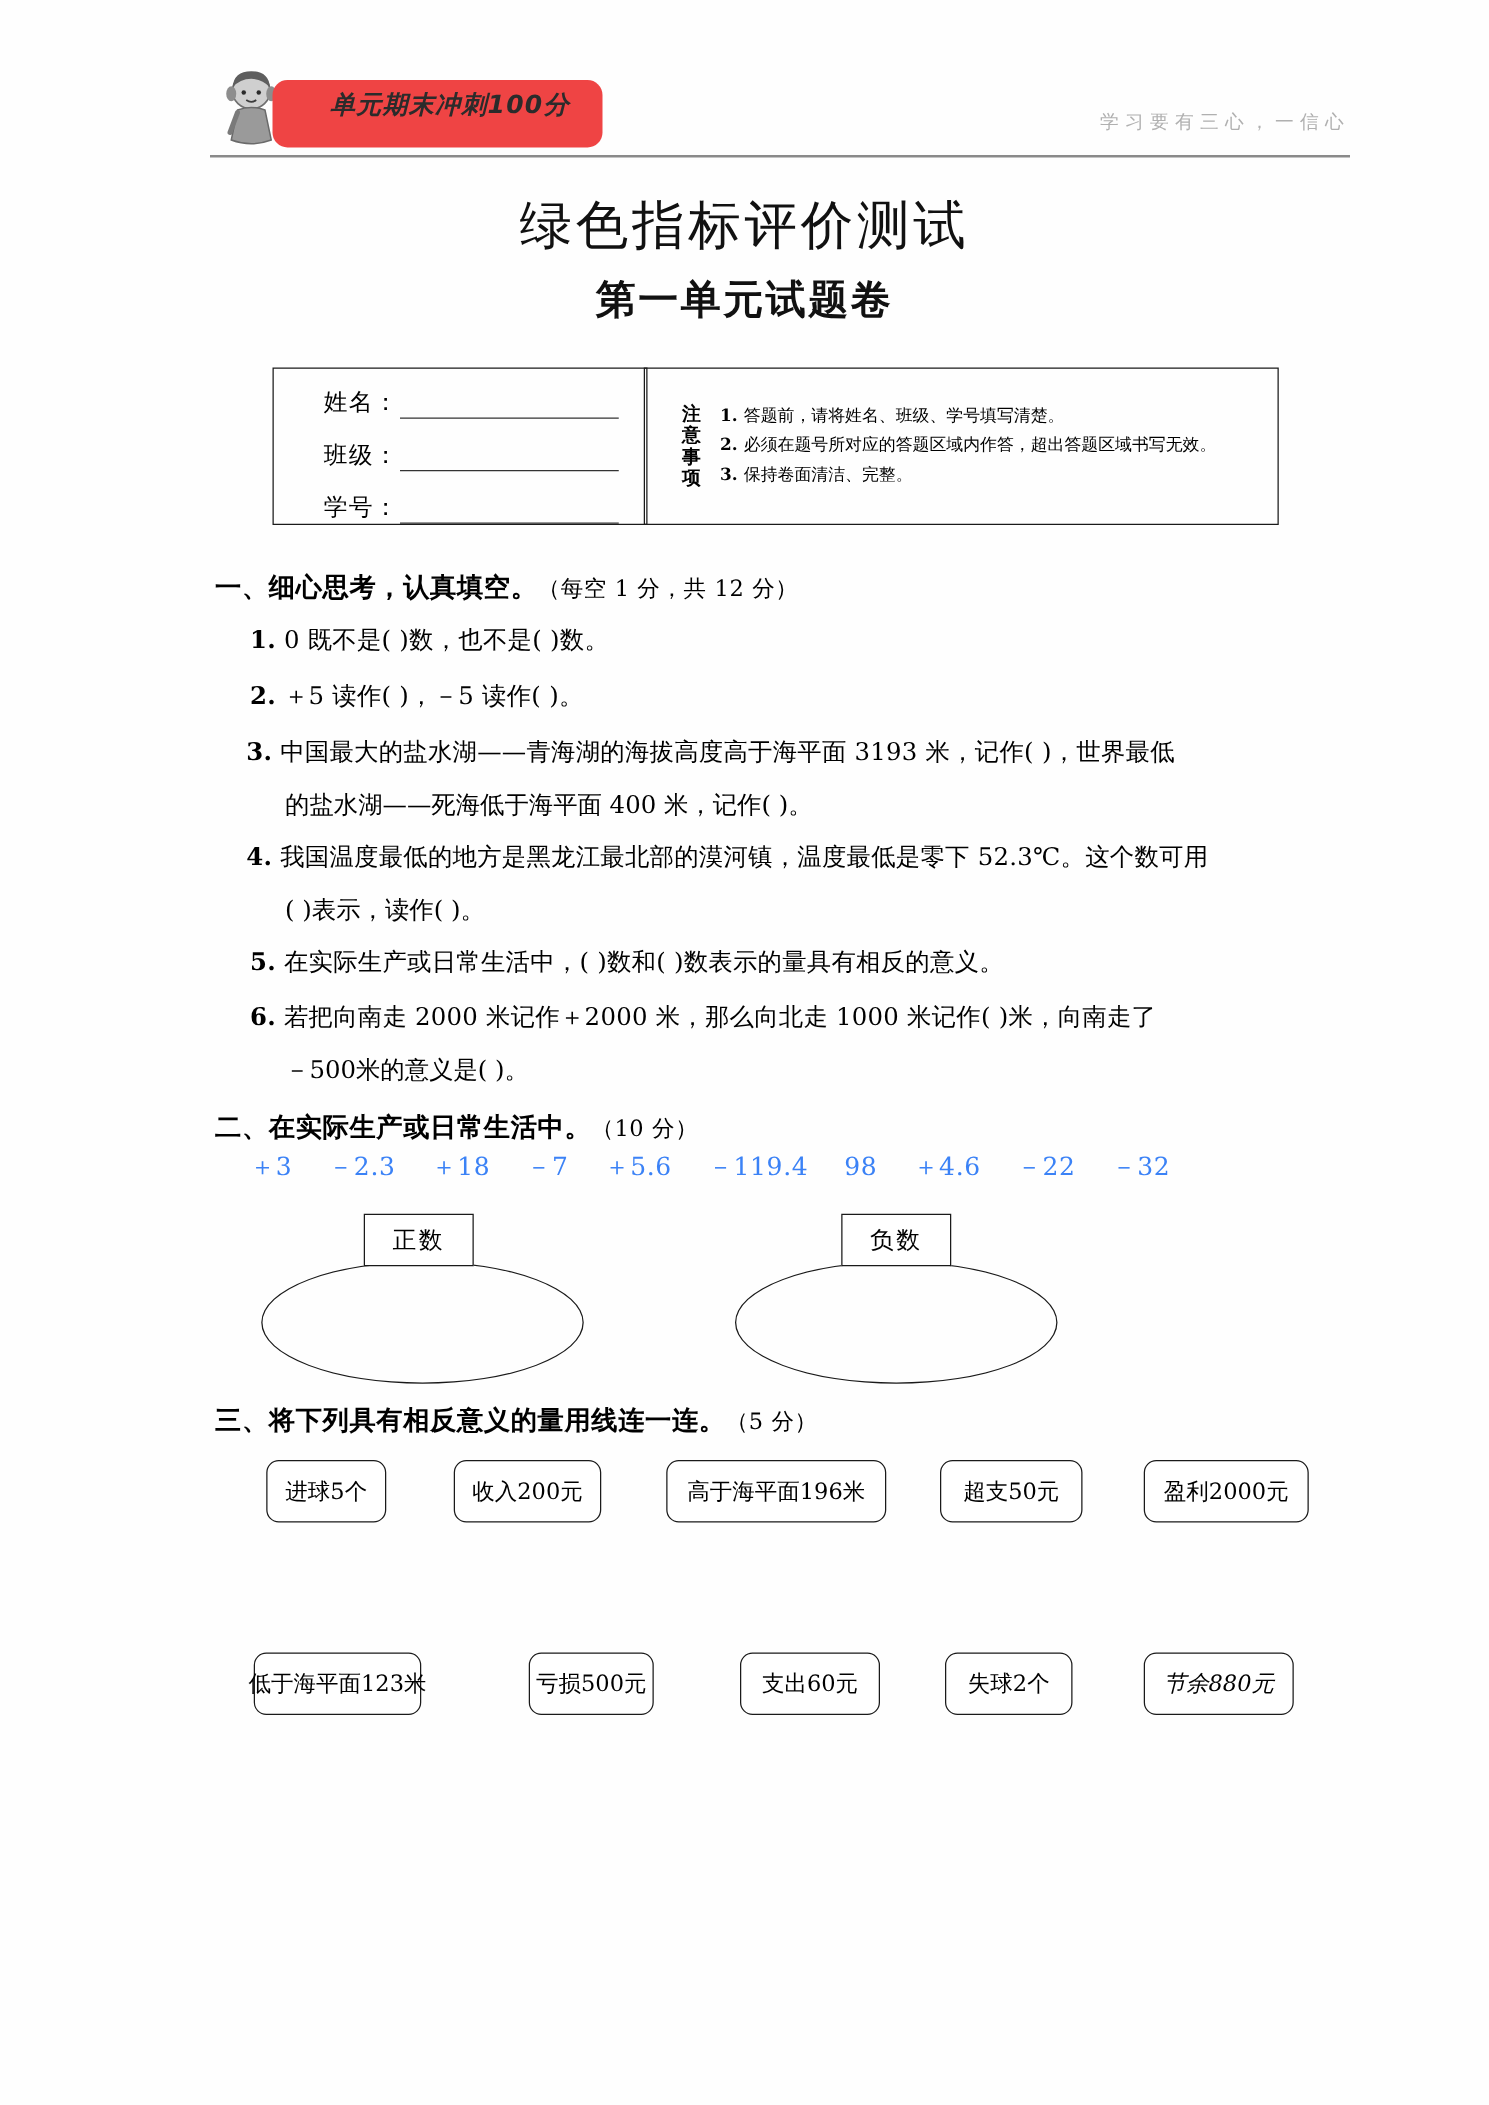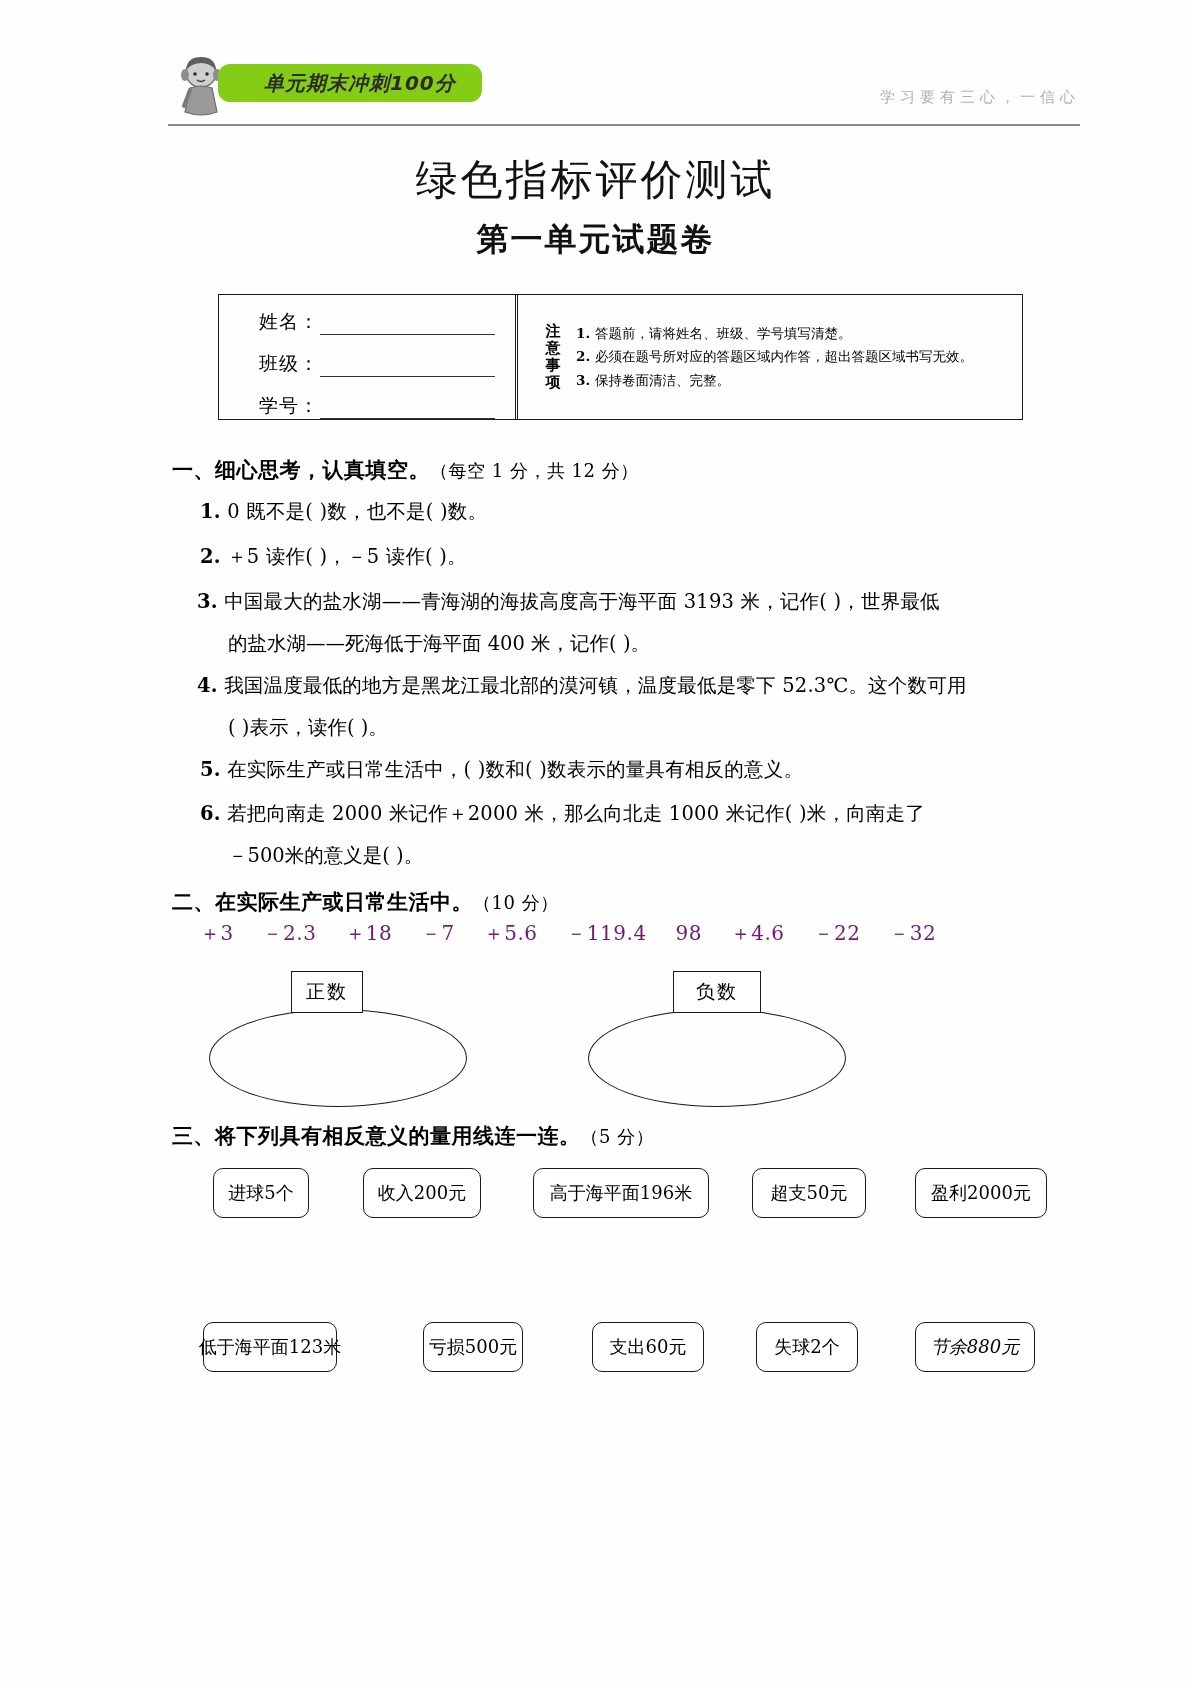--- a/index.html
+++ b/index.html
@@ -35,23 +35,23 @@
     top: 66px;
     width: 912px;
     height: 2px;
     background: #8a8a8a;
   }
   .brand-pill {
     position: absolute;
     left: 50px;
     top: 6px;
     height: 38px;
-    padding: 0 26px 0 46px;
+    padding: 0 26px 16px 46px;
     border-radius: 12px 12px 12px 12px;
-    background: #84cc16;
+    background: #ef4444;
     display: flex;
     align-items: center;
     font-family: "DejaVu Sans", sans-serif;
     font-style: italic;
     font-weight: bold;
     font-size: 20px;
     letter-spacing: 1px;
     color: #2b2b2b;
   }
   .mascot {
@@ -200,21 +200,21 @@
   }
 
   
   .numbers-row {
     position: absolute;
     left: 200px;
     top: 920px;
     font-size: 20px;
     font-family: "DejaVu Serif", serif;
     letter-spacing: 0.5px;
-    color: #701a75;
+    color: #3b82f6;
   }
   .numbers-row span { margin-right: 22px; }
   .numbers-row span:last-child { margin-right: 0; }
 
   .ellipse {
     position: absolute;
     border: 1.6px solid #1a1a1a;
     border-radius: 50%;
     box-sizing: border-box;
     background: transparent;
@@ -360,21 +360,21 @@
     <span>－7</span>
     <span>＋5.6</span>
     <span>－119.4</span>
     <span>98</span>
     <span>＋4.6</span>
     <span>－22</span>
     <span>－32</span>
   </div>
 
   <div class="ellipse" style="left:209px;top:1009px;width:258px;height:98px;"></div>
-  <div class="circle-label" style="left:291px;top:971px;width:72px;height:42px;">正数</div>
+  <div class="circle-label" style="left:291px;top:971px;width:88px;height:42px;">正数</div>
 
   <div class="ellipse" style="left:588px;top:1009px;width:258px;height:98px;"></div>
   <div class="circle-label" style="left:673px;top:971px;width:88px;height:42px;">负数</div>
 
   <div class="sec-head" style="top:1122px;">
     <span>三、将下列具有相反意义的量用线连一连。</span><span class="pts">（5 分）</span>
   </div>
 
   <div class="match-box" style="left:213px;top:1168px;width:96px;">进球5个</div>
   <div class="match-box" style="left:363px;top:1168px;width:118px;">收入200元</div>

